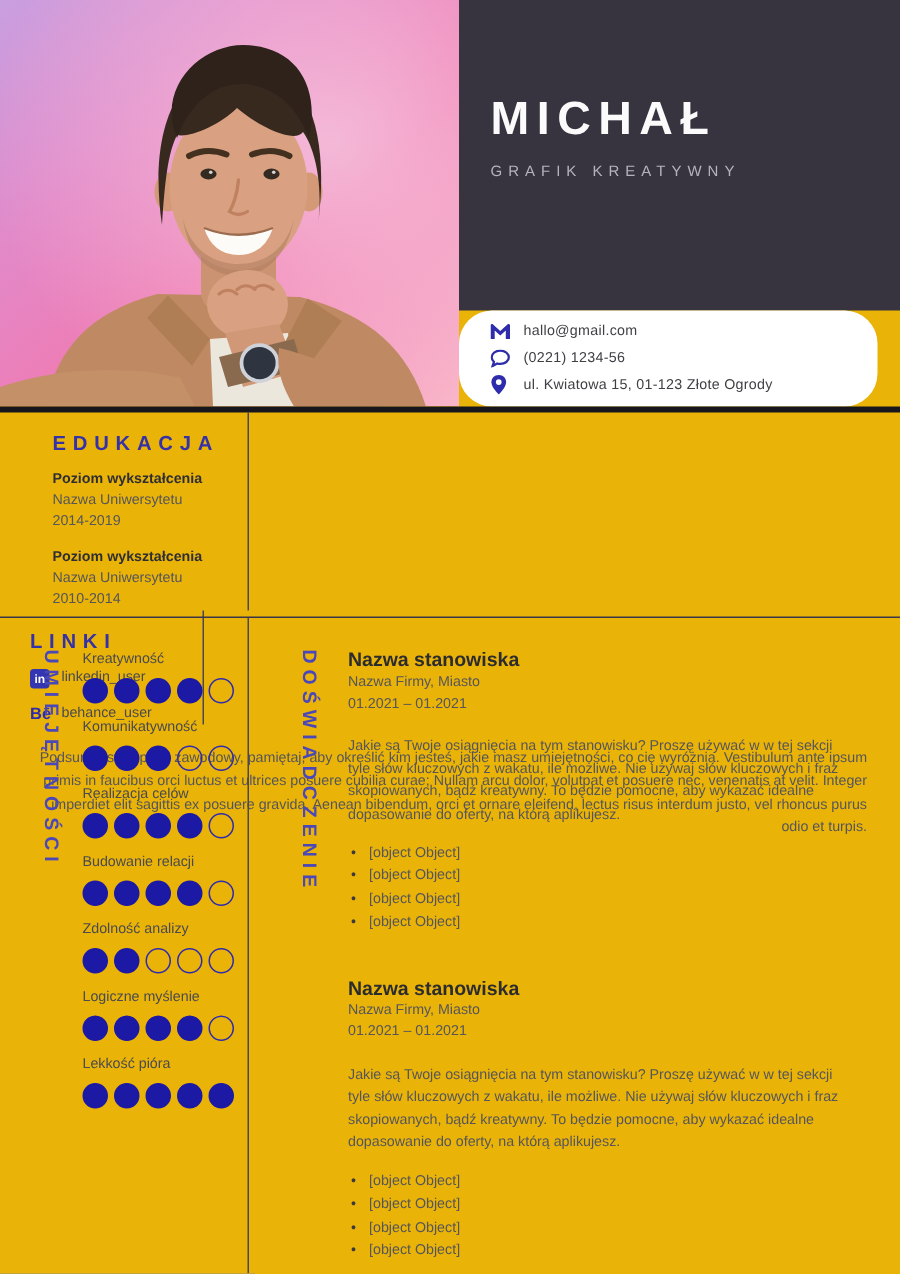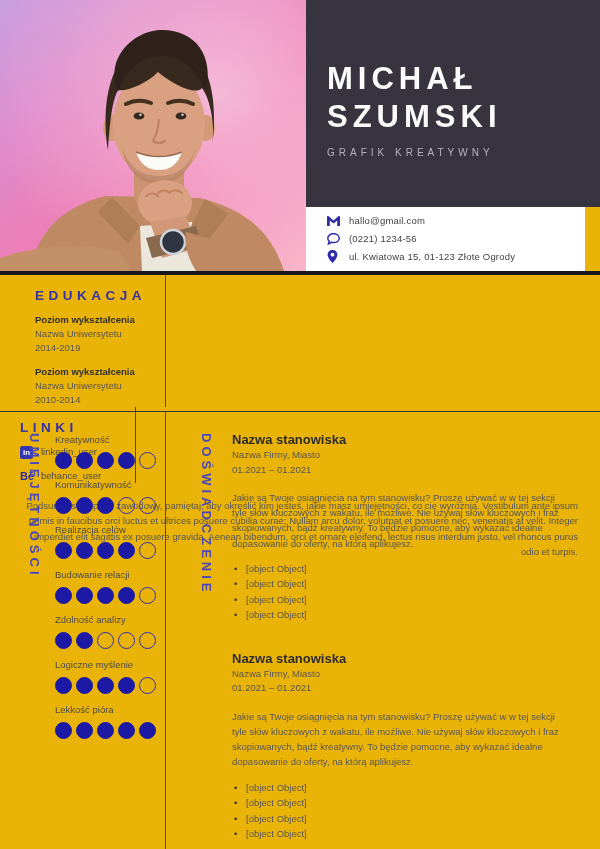--- a/index.html
+++ b/index.html
@@ -15,21 +15,21 @@
   *{margin:0;padding:0;box-sizing:border-box;}
   body{background:#888;font-family:"Liberation Sans","DejaVu Sans",sans-serif;}
   .page{position:relative;width:600px;height:849px;background:#eab308;overflow:hidden;margin:0 auto;}
 
   
   .photo{position:absolute;left:0;top:0;width:306px;height:271px;overflow:hidden;}
   .photo svg{display:block;}
   .panel{position:absolute;left:306px;top:0;right:0;height:207px;background:var(--panel);color:#fff;padding:60px 18px 0 21px;}
   .big-name{font-size:31px;font-weight:700;letter-spacing:5px;line-height:38px;color:#fbfbfc;}
   .job-subtitle{margin-top:11px;font-size:10px;letter-spacing:4px;color:#b5b3bd;font-weight:400;}
-  .contact{position:absolute;left:306px;top:207px;right:15px;height:64px;background:#fff;padding:7px 10px 0 21px;}
+  .contact{position:absolute;left:306px;top:207px;right:15px;height:64px;background:#fff;padding:7px 10px 0 21px;border-radius:22px;}
   .c-row{display:flex;align-items:center;margin-bottom:5px;}
   .c-icon{width:14px;height:13px;margin-right:8px;flex:0 0 14px;display:flex;align-items:center;}
   .c-text{font-size:9.5px;color:#3f3f44;letter-spacing:.2px;}
 
   .rule-black{position:absolute;left:0;top:271px;width:600px;height:4px;background:var(--rule);}
 
   
   .mid{position:absolute;left:0;top:275px;width:600px;height:136px;display:flex;flex-direction:column;}
   .mid .col1{width:166px;border-right:1px solid var(--divider);padding:13px 10px 0 35px;}
   .mid .col2{width:136px;border-right:1px solid var(--divider);padding:13px 8px 0 20px;}
@@ -133,21 +133,20 @@
         <circle cx="173" cy="242" r="12" fill="#2e3440" stroke="#cfd2d8" stroke-width="2.5"></circle>
       </g>
 
       <path d="M186,232 C220,240 244,254 252,271 L196,271 C188,258 184,246 186,232 Z" fill="#bf8a63"></path>
     </svg>
   </div>
 
   <div class="panel">
     <div class="big-name">
       <div>MICHAŁ</div>
-      <div>SZUMSKI</div>
     </div>
     <div class="job-subtitle">GRAFIK KREATYWNY</div>
   </div>
 
   <div class="contact">
     <div class="c-row">
       <span class="c-icon">
         <svg width="13" height="10" viewBox="0 0 13 10">
             <path d="M0,10 V1 C0,0.2 1,-0.3 1.7,0.3 L6.5,4.6 L11.3,0.3 C12,-0.3 13,0.2 13,1 V10 H10.2 V4.4 L6.5,7.6 L2.8,4.4 V10 Z" fill="#2f2cab"></path>
           </svg>

